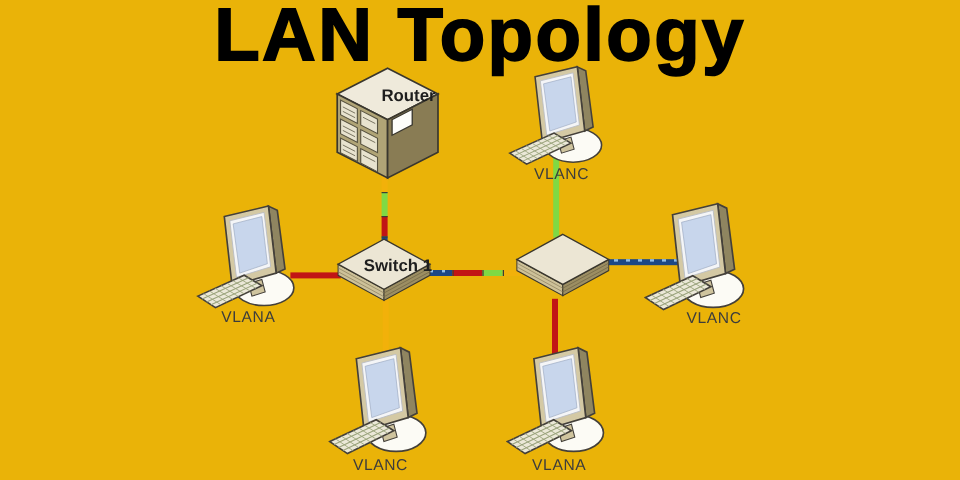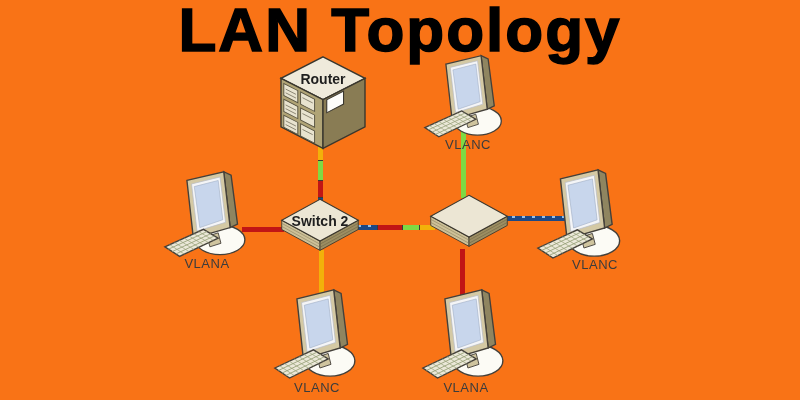--- a/index.html
+++ b/index.html
@@ -20,21 +20,21 @@
     -webkit-text-stroke:1.5px #000;
   }
   .dev-label{
     text-align:center;
     font-size:13px;
     color:#3c3c3c;
     letter-spacing:0.5px;
     width:90px;
   }
   .node-label{
-    text-align:center;
+    text-align:right;
     font-size:14px;
     font-weight:600;
     color:#1e1e1e;
     width:80px;
   }
   .link{display:flex;}
   .link.v{flex-direction:column;}
   .link .seg{flex:0 0 auto;}
   .link.h .seg + .seg{border-left:1px solid #3c3c34;}
   .link.v .seg + .seg{border-top:1px solid #3c3c34;}
@@ -42,21 +42,21 @@
     background-image:repeating-linear-gradient(90deg, rgba(160,205,245,0.9) 0 3px, transparent 3px 10px);
     background-position:0 0;
     background-size:100% 45%;
     background-repeat:no-repeat;
   }
   svg.icon{display:block;}
 </style>
 </head>
 <body>
 
-<div id="canvas" style="background: #f97316;">
+<div id="canvas" style="background: #eab308;">
 
   <svg width="0" height="0" style="position:absolute" aria-hidden="true">
     <defs>
       <symbol id="pc-symbol" viewBox="0 0 100 110">
         <ellipse cx="62" cy="80" rx="27" ry="17" fill="#fcfbf5" stroke="#44403a" stroke-width="1.5"></ellipse>
         <polygon points="66,2 74,6 81,62 73,66" fill="#8f8560" stroke="#44403a" stroke-width="1.5"></polygon>
         <polygon points="26,12 66,2 73,66 33,78" fill="#d4c9a4" stroke="#44403a" stroke-width="1.5"></polygon>
         <polygon points="31,16 62,8 68,60 37,70" fill="#f4f5f7" stroke="#b8bcc4" stroke-width="0.8"></polygon>
         <polygon points="34,19 60,12 65,57 40,66" fill="#c8d6ec" stroke="#9aa8c0" stroke-width="0.6"></polygon>
         <polygon points="48,76 60,72 63,84 51,88" fill="#cfc49e" stroke="#44403a" stroke-width="1"></polygon>
@@ -128,21 +128,21 @@
   </div>
 
   <svg class="abs icon" style="left:276px;top:54px" width="94" height="98" viewBox="0 0 100 105">
       <use href="#router-symbol"></use>
     </svg>
   <div class="abs node-label" style="left:283px;top:71px">Router</div>
 
   <svg class="abs icon" style="left:279px;top:197px" width="82" height="58" viewBox="0 0 120 75" preserveAspectRatio="none">
       <use href="#switch-symbol"></use>
     </svg>
-  <div class="abs node-label" style="left:280px;top:213px">Switch 2</div>
+  <div class="abs node-label" style="left:280px;top:213px">Switch 1</div>
 
   <svg class="abs icon" style="left:428px;top:193px" width="82" height="58" viewBox="0 0 120 75" preserveAspectRatio="none">
       <use href="#switch-symbol"></use>
     </svg>
 
   <svg class="abs icon" style="left:163px;top:170px" width="92" height="96" viewBox="0 0 100 110" preserveAspectRatio="none">
       <use href="#pc-symbol"></use>
     </svg>
   <div class="abs dev-label" style="left:162px;top:256px">VLANA</div>
 

